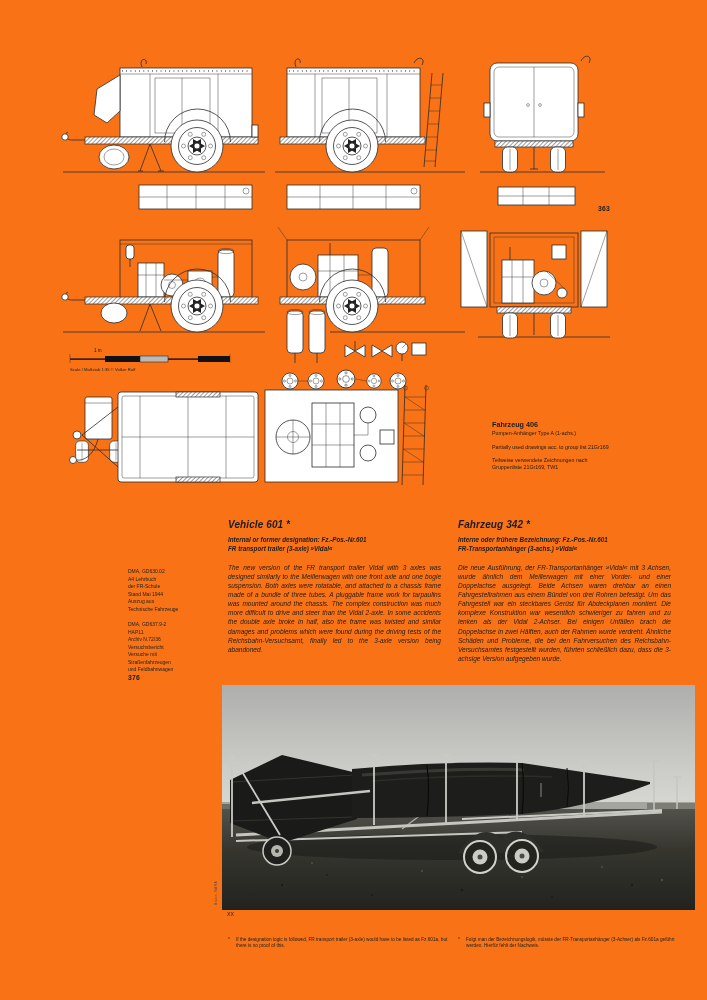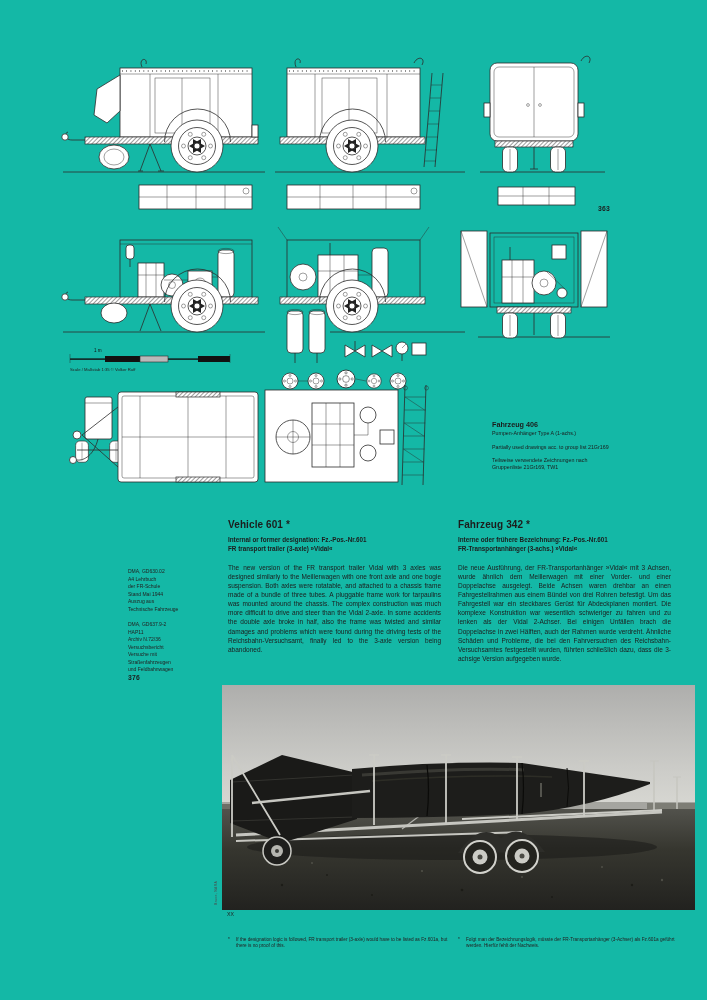--- a/index.html
+++ b/index.html
@@ -1,36 +1,36 @@
 <!DOCTYPE html>
 <html><head>
 <meta charset="utf-8">
 <style>
   html,body{margin:0;padding:0;background:#ffffff;}
-  .page{position:relative;width:707px;height:1000px;background:#14b8a6;overflow:hidden;
+  .page{position:relative;width:707px;height:1000px;background:#f97316;overflow:hidden;
         font-family:"Liberation Sans",sans-serif;color:#1c1c1c;border-right:1px solid #ededed;border-bottom:1px solid #ededed;}
   
   .ln{fill:none;stroke:#2b2b2b;stroke-width:.8;}
   .thin{fill:none;stroke:#2b2b2b;stroke-width:.45;}
   .fw{fill:#fff;stroke:#2b2b2b;stroke-width:.8;}
   .hatchf{fill:url(#hatch);stroke:#2b2b2b;stroke-width:.7;}
   .dots{fill:none;stroke:#2b2b2b;stroke-width:1.3;stroke-dasharray:.7 3.6;}
   .grayf{fill:#b9b9b9;stroke:#2b2b2b;stroke-width:.6;}
   .svgtxt{font-family:"Liberation Sans",sans-serif;font-size:4.6px;fill:#111;}
   .svgtxt-s{font-family:"Liberation Sans",sans-serif;font-size:4.2px;fill:#222;}
   
   .abs{position:absolute;}
   .pagenum{font-weight:bold;font-size:6.8px;letter-spacing:.2px;}
   .f406{width:130px;font-size:5.3px;line-height:1.3;}
   .f406 h3{margin:0 0 1px 0;font-size:7.2px;}
   .f406 .sub{margin:0 0 7px 0;}
   .f406 .note{margin:0 0 6px 0;width:118px;}
   .margin-notes{width:72px;font-size:5px;line-height:1.5;color:#222;}
   .margin-notes .grp{margin-bottom:8px;}
-  .col{width:213px;}
+  .col{width:213px;font-style:italic;}
   .col h2{margin:0 0 6px 0;font-size:10px;letter-spacing:.1px;}
   .col .sub{font-size:6.3px;font-weight:bold;line-height:1.42;}
   .col .body{margin-top:9px;font-size:6.5px;line-height:1.4;text-align:justify;}
   .credit{font-size:3.5px;color:#4a4a4a;transform:rotate(-90deg);transform-origin:left top;white-space:nowrap;letter-spacing:.3px;}
   .caption-xx{font-size:5.2px;color:#222;}
   .footnote{width:228px;font-size:4.7px;line-height:1.32;display:flex;color:#222;}
   .footnote .mark{width:8px;flex:none;}
   
   .photo-frame{position:absolute;left:222px;top:685px;width:473px;height:225px;}
 </style>

